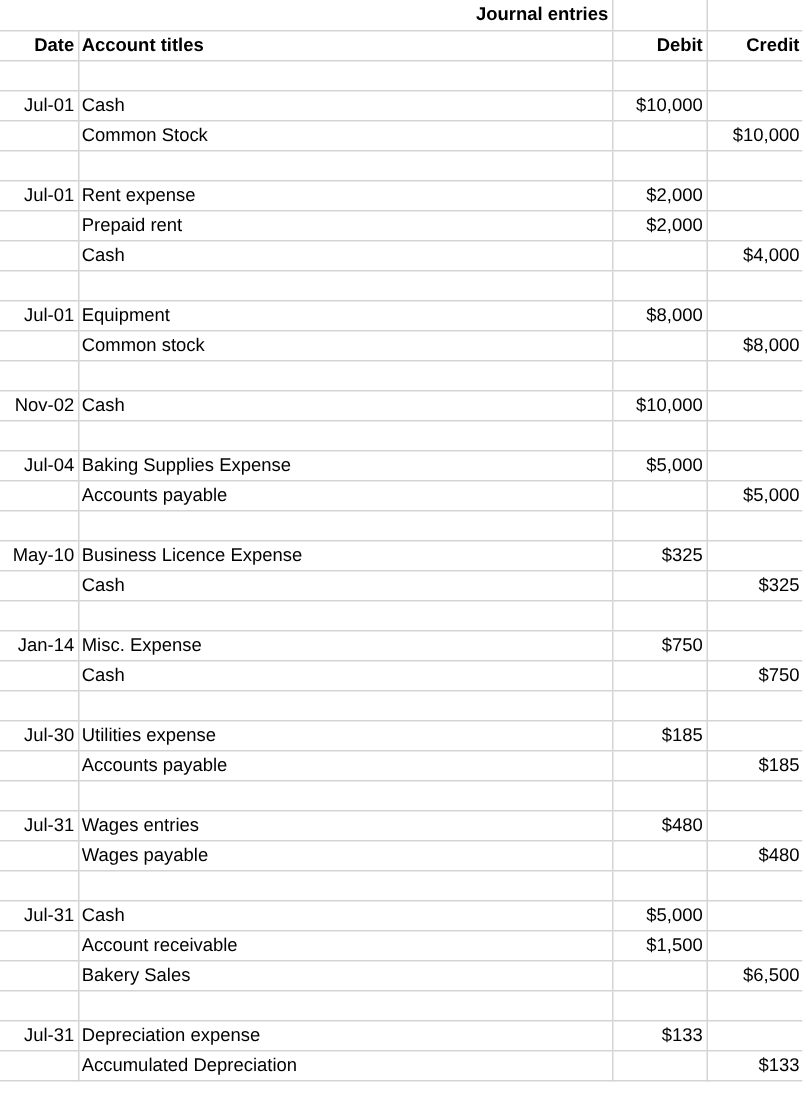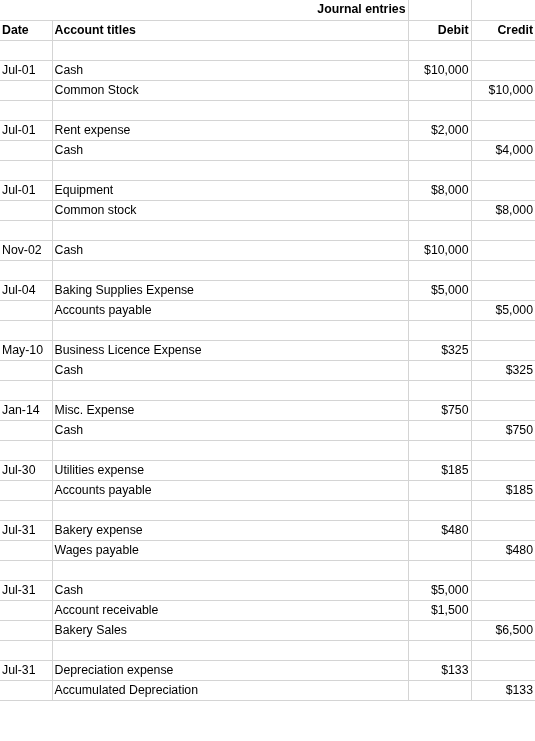--- a/index.html
+++ b/index.html
@@ -33,21 +33,21 @@
     border-bottom: 1px solid #d4d4d4;
     font-size: 12.3px;
     line-height: 19px;
     padding: 0 2px;
     white-space: nowrap;
     overflow: hidden;
     vertical-align: middle;
   }
   #sheet td.last-col { border-right: none; margin-left: 37px; }
 
-  .cell-date    {  padding-right: 1px; }
+  .cell-date    { text-align: right;  padding-right: 1px; }
   .cell-account { text-align: left;   padding-left: 3px; }
   .cell-amount  { text-align: right;  padding-right: 3px; }
 
   .bold { font-weight: bold; }
 
   .title-cell {
     text-align: right;
     padding-left: 3px;
     font-weight: bold;
     font-size: 12.6px;
@@ -100,20 +100,26 @@
         <td class="cell-amount last-col"></td>
       </tr>
       <tr>
         <td class="cell-date">Jul-01</td>
         <td class="cell-account">Rent expense</td>
         <td class="cell-amount">$2,000</td>
         <td class="cell-amount last-col"></td>
       </tr>
       <tr>
         <td class="cell-date"></td>
+        <td class="cell-account">Prepaid rent</td>
+        <td class="cell-amount">$2,000</td>
+        <td class="cell-amount last-col"></td>
+      </tr>
+      <tr>
+        <td class="cell-date"></td>
         <td class="cell-account">Cash</td>
         <td class="cell-amount"></td>
         <td class="cell-amount last-col">$4,000</td>
       </tr>
       <tr>
         <td class="cell-date"></td>
         <td class="cell-account"></td>
         <td class="cell-amount"></td>
         <td class="cell-amount last-col"></td>
       </tr>
@@ -214,21 +220,21 @@
         <td class="cell-amount last-col">$185</td>
       </tr>
       <tr>
         <td class="cell-date"></td>
         <td class="cell-account"></td>
         <td class="cell-amount"></td>
         <td class="cell-amount last-col"></td>
       </tr>
       <tr>
         <td class="cell-date">Jul-31</td>
-        <td class="cell-account">Bakery expense</td>
+        <td class="cell-account">Wages entries</td>
         <td class="cell-amount">$480</td>
         <td class="cell-amount last-col"></td>
       </tr>
       <tr>
         <td class="cell-date"></td>
         <td class="cell-account">Wages payable</td>
         <td class="cell-amount"></td>
         <td class="cell-amount last-col">$480</td>
       </tr>
       <tr>

